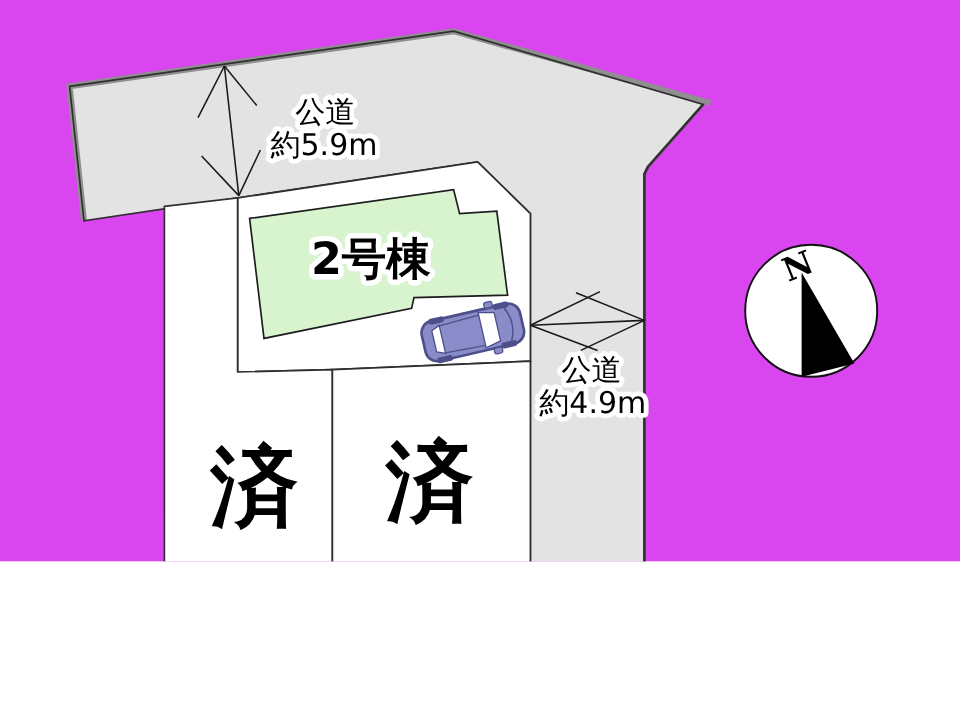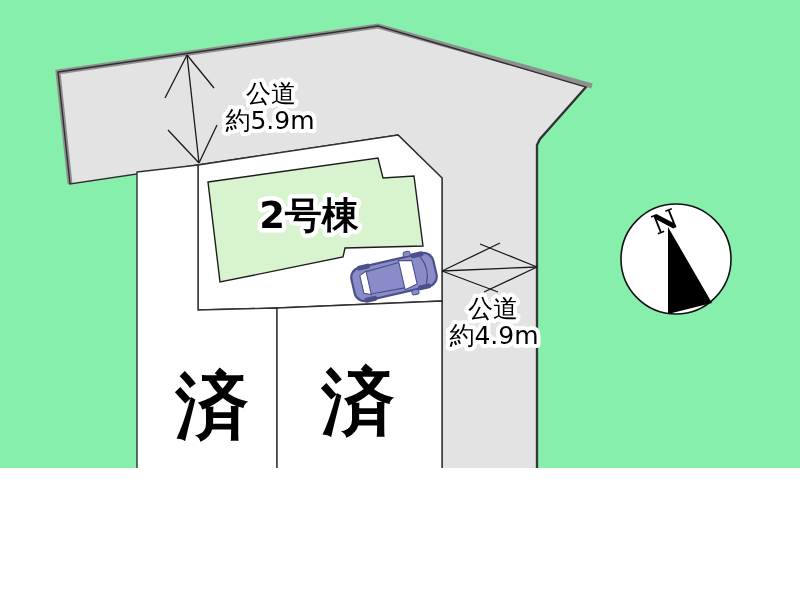--- a/index.html
+++ b/index.html
@@ -1,19 +1,19 @@
 <!DOCTYPE html>
 <html><head>
 <meta charset="utf-8">
 <style>
   html, body { margin: 0; padding: 0; background: #ffffff; }
   #stage {
     position: relative;
     width: 800px; height: 468px;
-    background: #86efac;
+    background: #d946ef;
     overflow: hidden;
     font-family: "DejaVu Sans", "Liberation Sans", sans-serif;
   }
   svg text {
     font-family: "DejaVu Sans", "Liberation Sans", sans-serif;
     paint-order: stroke;
     stroke: #ffffff;
     stroke-linejoin: round;
     fill: #000000;
   }

